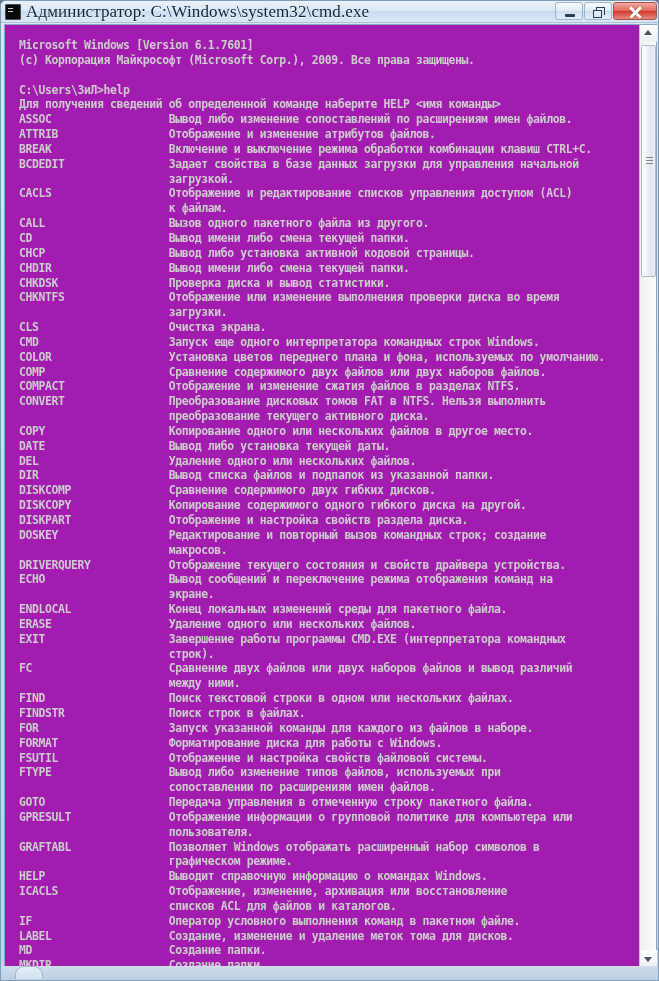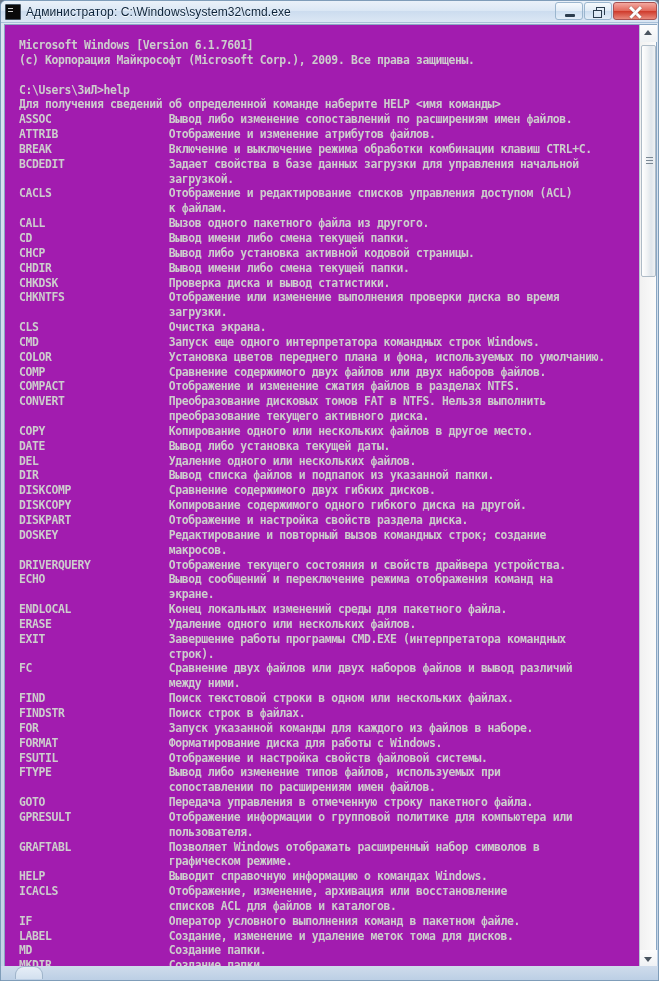--- a/index.html
+++ b/index.html
@@ -51,22 +51,22 @@
   }
   #sysicon::after {
     content: "";
     position: absolute;
     left: 2px; top: 3px;
     width: 5px; height: 1px;
     background: #cfcfcf;
     box-shadow: 0 3px 0 0 #cfcfcf;
   }
   #title-text {
-    font-family: Liberation Sans, sans-serif;
-    font-size: 12px;
+    font-family: Liberation Serif, serif;
+    font-size: 17px;
     color: #0b2239;
     white-space: nowrap;
     letter-spacing: 0.1px;
     text-shadow: 0 1px 0 rgba(255,255,255,0.85);
   }
   #winbuttons {
     position: absolute;
     right: 3px;
     top: 1px;
     display: flex;

